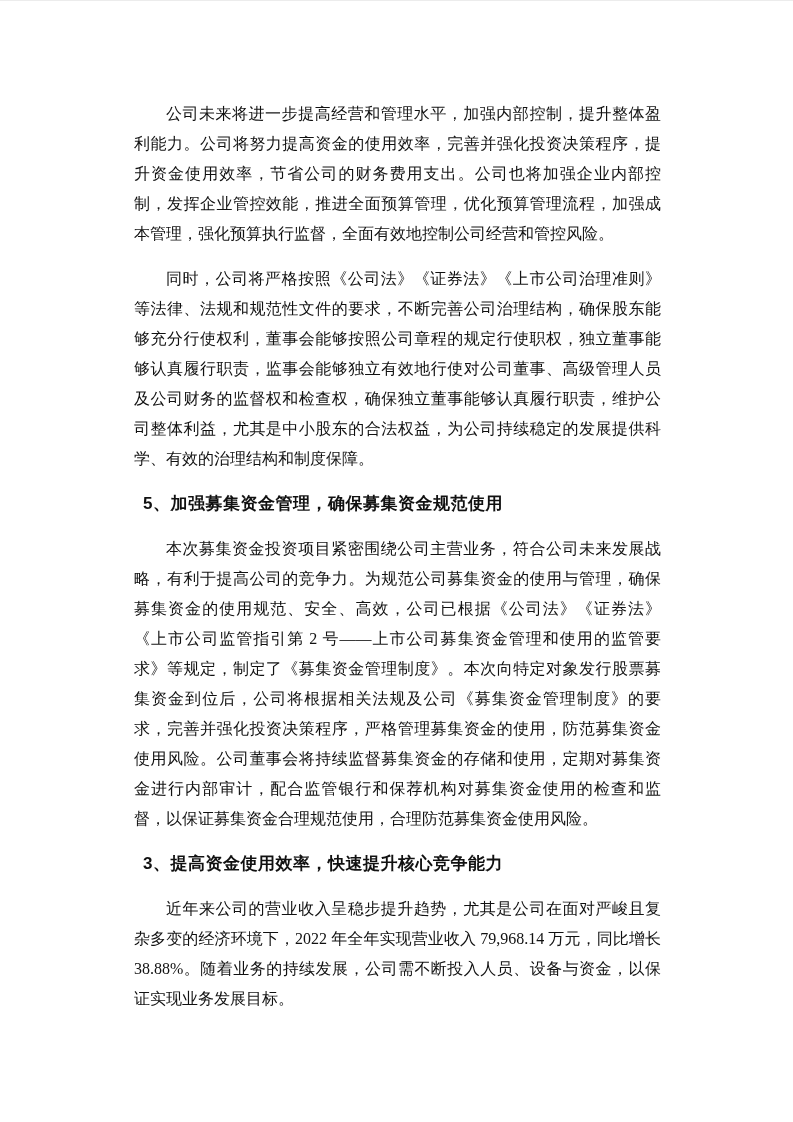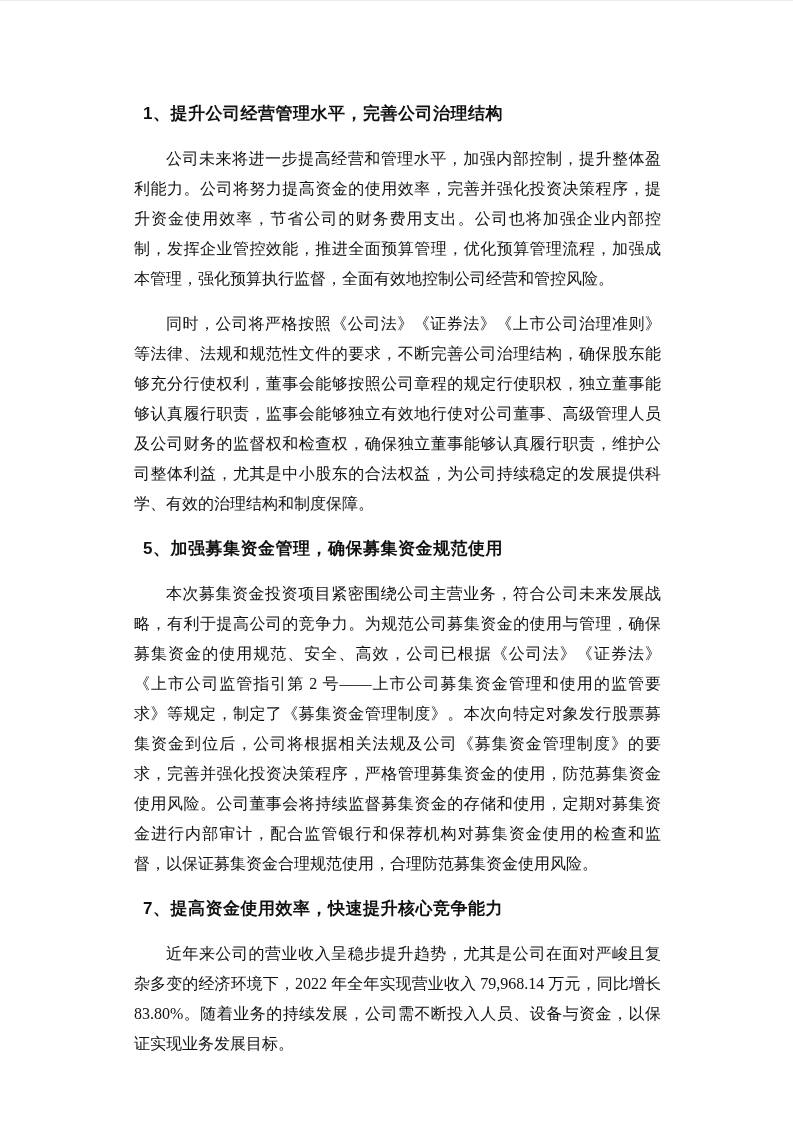--- a/index.html
+++ b/index.html
@@ -43,28 +43,27 @@
     text-align: justify;
     word-break: break-all;
   }
 </style>
 </head>
 <body>
 
 <div class="page">
   <div class="content">
 
-    <h2 class="sec-heading">1、提升公司经营管理水平，完善公司治理结构</h2>
 
     <p class="body-para">公司未来将进一步提高经营和管理水平，加强内部控制，提升整体盈利能力。公司将努力提高资金的使用效率，完善并强化投资决策程序，提升资金使用效率，节省公司的财务费用支出。公司也将加强企业内部控制，发挥企业管控效能，推进全面预算管理，优化预算管理流程，加强成本管理，强化预算执行监督，全面有效地控制公司经营和管控风险。</p>
 
     <p class="body-para">同时，公司将严格按照《公司法》《证券法》《上市公司治理准则》等法律、法规和规范性文件的要求，不断完善公司治理结构，确保股东能够充分行使权利，董事会能够按照公司章程的规定行使职权，独立董事能够认真履行职责，监事会能够独立有效地行使对公司董事、高级管理人员及公司财务的监督权和检查权，确保独立董事能够认真履行职责，维护公司整体利益，尤其是中小股东的合法权益，为公司持续稳定的发展提供科学、有效的治理结构和制度保障。</p>
 
     <h2 class="sec-heading">5、加强募集资金管理，确保募集资金规范使用</h2>
 
     <p class="body-para">本次募集资金投资项目紧密围绕公司主营业务，符合公司未来发展战略，有利于提高公司的竞争力。为规范公司募集资金的使用与管理，确保募集资金的使用规范、安全、高效，公司已根据《公司法》《证券法》《上市公司监管指引第 2 号——上市公司募集资金管理和使用的监管要求》等规定，制定了《募集资金管理制度》。本次向特定对象发行股票募集资金到位后，公司将根据相关法规及公司《募集资金管理制度》的要求，完善并强化投资决策程序，严格管理募集资金的使用，防范募集资金使用风险。公司董事会将持续监督募集资金的存储和使用，定期对募集资金进行内部审计，配合监管银行和保荐机构对募集资金使用的检查和监督，以保证募集资金合理规范使用，合理防范募集资金使用风险。</p>
 
-    <h2 class="sec-heading">7、提高资金使用效率，快速提升核心竞争能力</h2>
+    <h2 class="sec-heading">3、提高资金使用效率，快速提升核心竞争能力</h2>
 
-    <p class="body-para">近年来公司的营业收入呈稳步提升趋势，尤其是公司在面对严峻且复杂多变的经济环境下，2022 年全年实现营业收入 79,968.14 万元，同比增长 83.80%。随着业务的持续发展，公司需不断投入人员、设备与资金，以保证实现业务发展目标。</p>
+    <p class="body-para">近年来公司的营业收入呈稳步提升趋势，尤其是公司在面对严峻且复杂多变的经济环境下，2022 年全年实现营业收入 79,968.14 万元，同比增长 38.88%。随着业务的持续发展，公司需不断投入人员、设备与资金，以保证实现业务发展目标。</p>
 
   </div>
 </div>
 
 </body></html>

